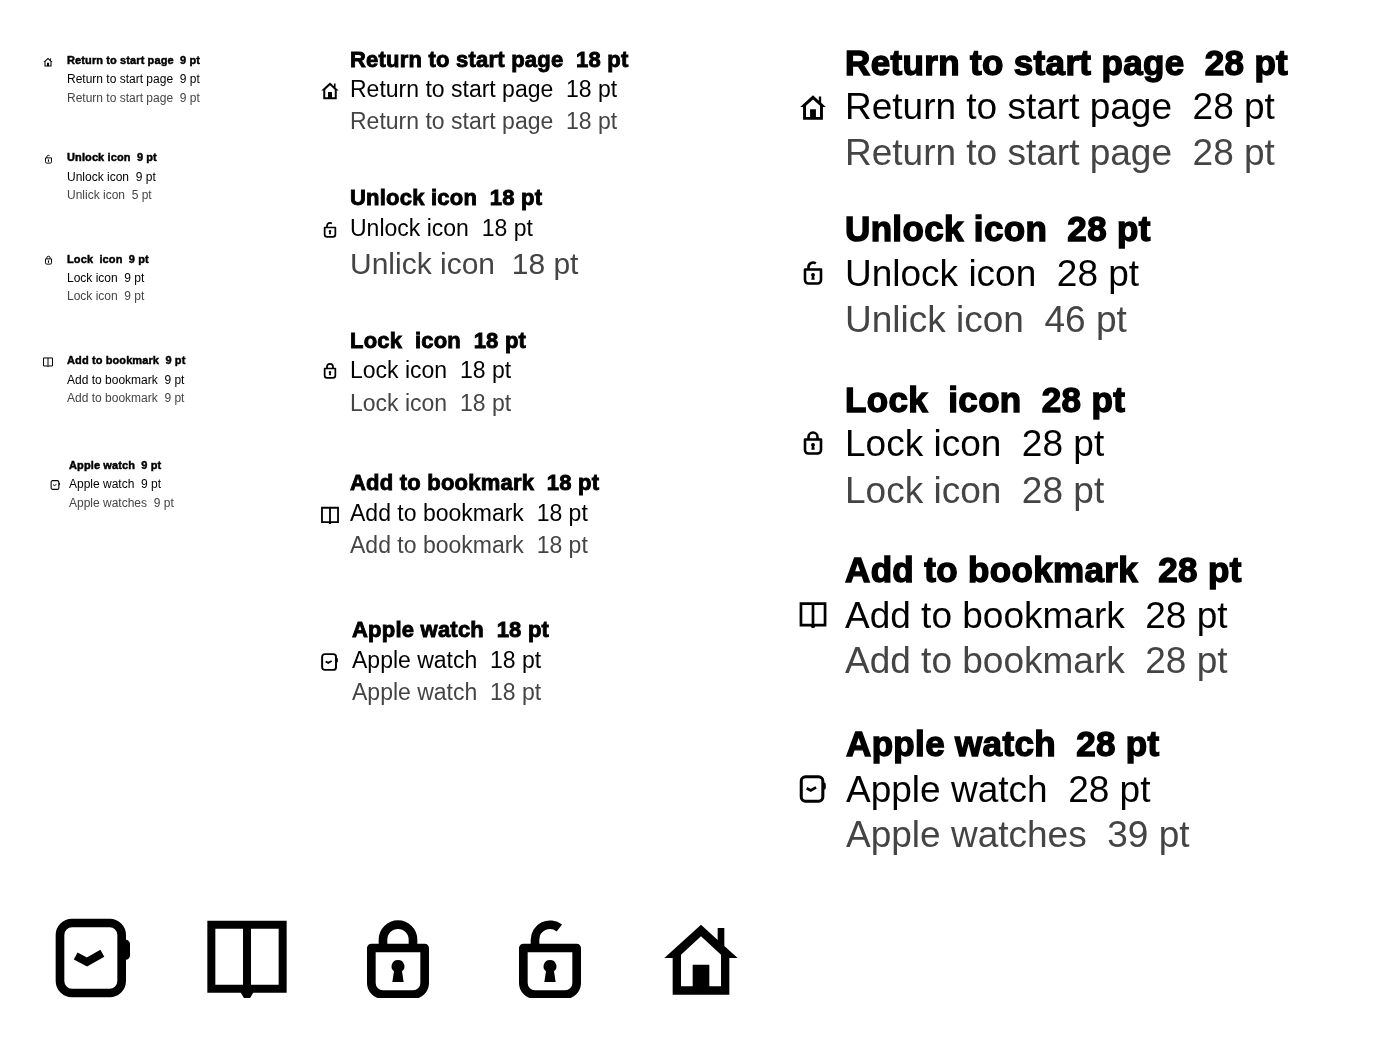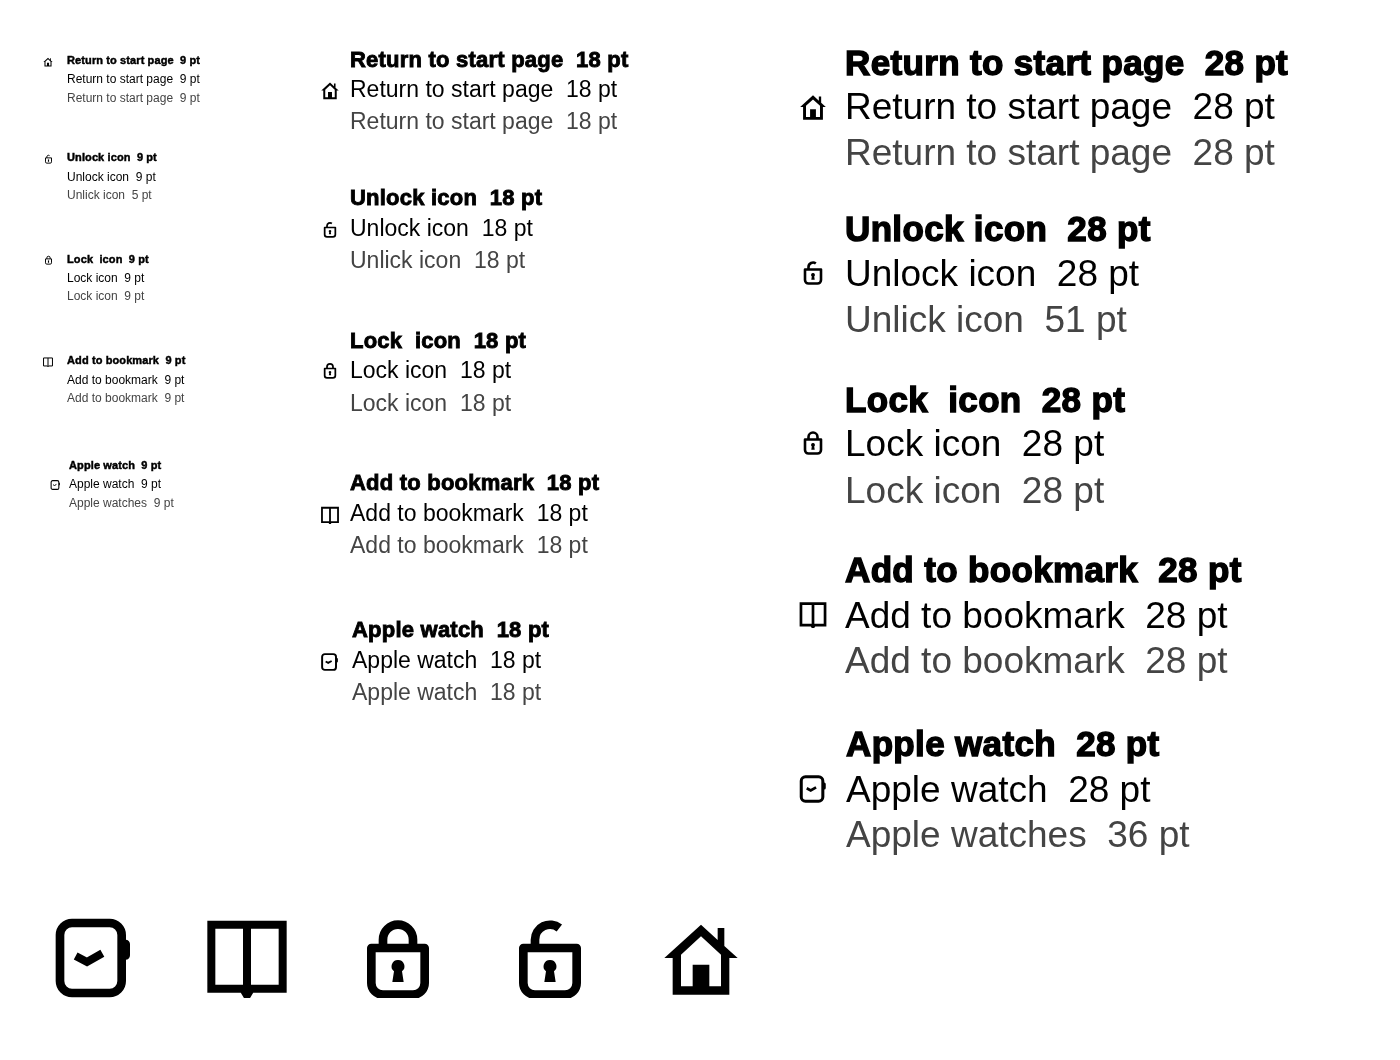--- a/index.html
+++ b/index.html
@@ -111,21 +111,21 @@
   </div>
   <span class="icon" style="left:320px; top:81px; width:20px; height:19px;">
       <svg>
         <use href="#sym-home"></use>
       </svg>
     </span>
 
   <div class="group" style="left:350px; top:185px;">
     <div class="line bold" style="top:0; font-size:22px;">Unlock icon  18 pt</div>
     <div class="line regular" style="top:30px; font-size:23px;">Unlock icon  18 pt</div>
-    <div class="line light" style="top:62px; font-size:23px;">Unlick icon  18 pt</div>
+    <div class="line light" style="top:62px; font-size:30px;">Unlick icon  18 pt</div>
   </div>
   <span class="icon" style="left:322px; top:220px; width:16px; height:19px;">
       <svg>
         <use href="#sym-unlock"></use>
       </svg>
     </span>
 
   <div class="group" style="left:350px; top:328px;">
     <div class="line bold" style="top:0; font-size:22px;">Lock  icon  18 pt</div>
     <div class="line regular" style="top:29px; font-size:23px;">Lock icon  18 pt</div>
@@ -168,21 +168,21 @@
   </div>
   <span class="icon" style="left:798px; top:93px; width:30px; height:28px;">
       <svg>
         <use href="#sym-home"></use>
       </svg>
     </span>
 
   <div class="group" style="left:845px; top:209px;">
     <div class="line bold" style="top:0; font-size:35px;">Unlock icon  28 pt</div>
     <div class="line regular" style="top:44px; font-size:37px;">Unlock icon  28 pt</div>
-    <div class="line light" style="top:90px; font-size:37px;">Unlick icon  51 pt</div>
+    <div class="line light" style="top:90px; font-size:37px;">Unlick icon  46 pt</div>
   </div>
   <span class="icon" style="left:801px; top:259px; width:24px; height:27px;">
       <svg>
         <use href="#sym-unlock"></use>
       </svg>
     </span>
 
   <div class="group" style="left:845px; top:380px;">
     <div class="line bold" style="top:0; font-size:35px;">Lock  icon  28 pt</div>
     <div class="line regular" style="top:43px; font-size:37px;">Lock icon  28 pt</div>
@@ -201,21 +201,21 @@
   </div>
   <span class="icon" style="left:798px; top:601px; width:30px; height:27px;">
       <svg>
         <use href="#sym-book"></use>
       </svg>
     </span>
 
   <div class="group" style="left:846px; top:724px;">
     <div class="line bold" style="top:0; font-size:35px;">Apple watch  28 pt</div>
     <div class="line regular" style="top:45px; font-size:37px;">Apple watch  28 pt</div>
-    <div class="line light" style="top:90px; font-size:37px;">Apple watches  36 pt</div>
+    <div class="line light" style="top:90px; font-size:37px;">Apple watches  39 pt</div>
   </div>
   <span class="icon" style="left:799px; top:775px; width:29px; height:28px;">
       <svg>
         <use href="#sym-watch"></use>
       </svg>
     </span>
 </div>
 
 <div>
   <span class="big-icon" style="left:55px; top:918px; width:80px; height:80px;">

